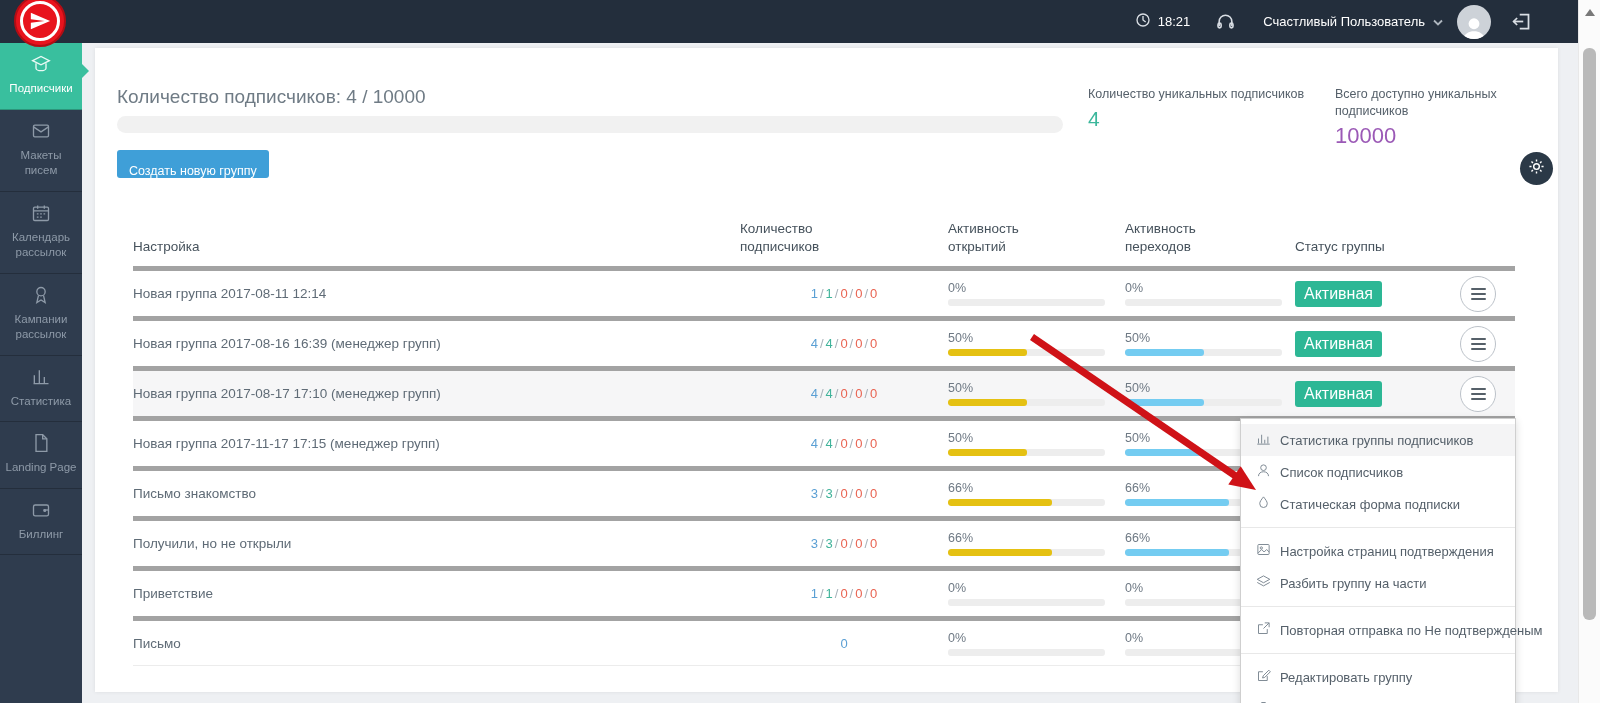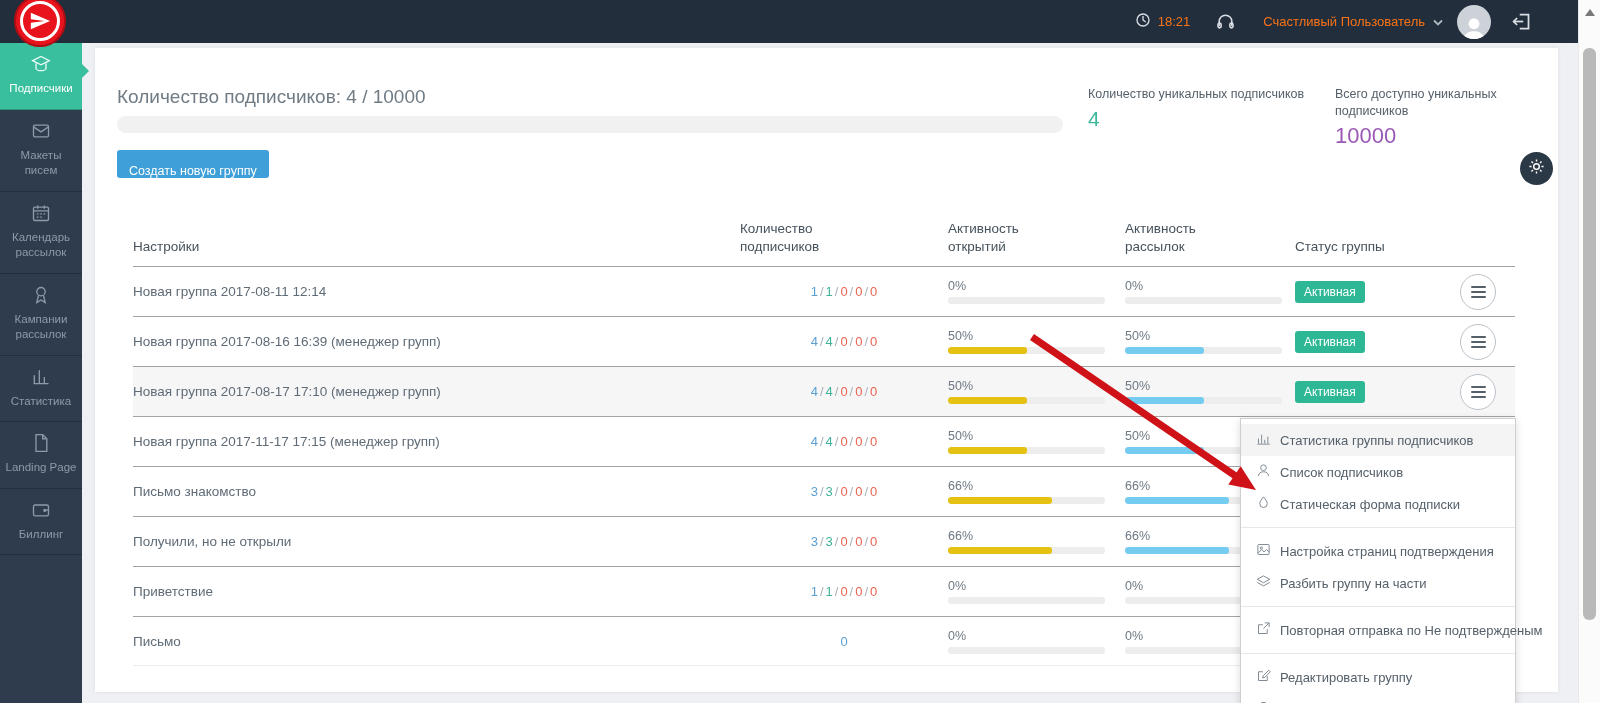--- a/index.html
+++ b/index.html
@@ -2,21 +2,21 @@
 <html><head>
 <meta charset="utf-8">
 <style>
   * { margin:0; padding:0; box-sizing:border-box; }
   html,body { width:1600px; height:703px; overflow:hidden;
     font-family:"Liberation Sans","DejaVu Sans",sans-serif; background:#eef0f3; }
 
   
   .topbar { position:absolute; left:0; top:0; width:1578px; height:43px; background:#232e3c;
     display:flex; align-items:center; justify-content:flex-end; padding-right:46px; z-index:40; }
-  .topbar .grp { display:flex; align-items:center; color:#f97316; font-size:13px; }
+  .topbar .grp { display:flex; align-items:center; color:#ffffff; font-size:13px; }
   .tb-time { margin-right:26px; display:flex; align-items:center; gap:7px; }
   .tb-head { margin-right:28px; }
   .tb-user { display:flex; align-items:center; gap:8px; margin-right:14px; cursor:pointer; }
   .avatar { width:34px; height:34px; border-radius:50%; background:#cdd2d8; display:flex;
     align-items:flex-end; justify-content:center; overflow:hidden; margin-right:20px; }
   .icon-btn { display:flex; align-items:center; cursor:pointer; }
 
   
   .logo { position:absolute; left:14px; top:-5px; width:52px; height:52px; border-radius:50%;
     background:#e8131d; border:2px solid #b30d14; z-index:100; display:flex; align-items:center; justify-content:center; }
@@ -51,30 +51,30 @@
   .gear-btn { position:absolute; left:1425px; top:104px; width:33px; height:33px; border-radius:50%;
     background:#2b3947; display:flex; align-items:center; justify-content:center; cursor:pointer; }
 
   
   .table { position:absolute; left:38px; top:172px; width:1382px; }
   .t-grid { display:grid; grid-template-columns:607px 208px 177px 170px 165px 55px; align-items:center; }
   .t-head { min-height:46px; font-size:13.5px; color:#46525c; line-height:1.35; align-items:end;
     padding-bottom:10px; }
   .t-head > div { max-width:120px; }
   .t-head > div:first-child { max-width:none; }
-  .t-row { min-height:50px; border-top:1px solid #a3a3a3; font-size:13.5px; color:#5f6b76; }
+  .t-row { min-height:50px; border-top:5px solid #a3a3a3; font-size:13.5px; color:#5f6b76; }
   .t-row.last { border-bottom:1px solid #ececec; }
   .t-row.hl { background:#f6f6f7; }
   .counts { font-size:13px;text-align:center; }
   .c-blue { color:#5a9fd4; } .c-green { color:#40b39a; } .c-red { color:#e96452; }
   .c-sep { color:#a8b1b9; padding:0 2px; }
   .act-cell .pct { font-size:12.5px; color:#6e7984; margin-bottom:4px; }
   .bar-track { width:157px; height:7px; background:#ededed; border-radius:3px; overflow:hidden; }
   .bar-fill { height:7px; border-radius:3px; }
-  .badge { display:inline-block; background:#2db795; color:#fff; font-size:12px;
+  .badge { display:inline-block; background:#2db795; color:#fff; font-size:16px;
     padding:4px 9px; border-radius:3px; }
   .row-menu-btn { width:36px; height:36px; border-radius:50%; border:1px solid #bcc2c9; background:#fff;
     display:flex; flex-direction:column; align-items:center; justify-content:center; gap:2.5px; cursor:pointer; }
   .row-menu-btn span { width:15px; height:2.5px; background:#566069; border-radius:1px; }
 
   
   .ctx-menu { position:absolute; left:1240px; top:418px; width:276px; background:#fff;
     border:1px solid #cfcfcf; box-shadow:0 2px 8px rgba(0,0,0,.14); z-index:50; padding:5px 0 8px; }
   .ctx-item { display:flex; align-items:center; gap:9px; padding:7px 15px; font-size:13px;
     color:#55606a; cursor:pointer; white-space:nowrap;text-align:right; }
@@ -191,24 +191,24 @@
     <span>
       <svg width="17" height="17" viewBox="0 0 24 24" fill="none" stroke="#ffffff" stroke-width="2">
         <circle cx="12" cy="12" r="4"></circle>
         <path d="M12 2v3M12 19v3M2 12h3M19 12h3M4.9 4.9l2.1 2.1M17 17l2.1 2.1M19.1 4.9L17 7M7 17l-2.1 2.1"></path>
         </svg>
     </span>
   </div>
 
   <div class="table">
     <div class="t-grid t-head">
-      <div>Настройки</div>
+      <div>Настройка</div>
       <div>Количество подписчиков</div>
       <div>Активность открытий</div>
-      <div>Активность рассылок</div>
+      <div>Активность переходов</div>
       <div>Статус группы</div>
       <div></div>
     </div>
     <div id="table-body">
         <div class="t-grid t-row">
           <div>Новая группа 2017-08-11 12:14</div>
           <div class="counts"><span class="c-blue">1</span><span class="c-sep">/</span><span class="c-green">1</span><span class="c-sep">/</span><span class="c-red">0</span><span class="c-sep">/</span><span class="c-red">0</span><span class="c-sep">/</span><span class="c-red">0</span></div>
           <div class="act-cell">
             <div class="pct">0%</div>
             <div class="bar-track">

